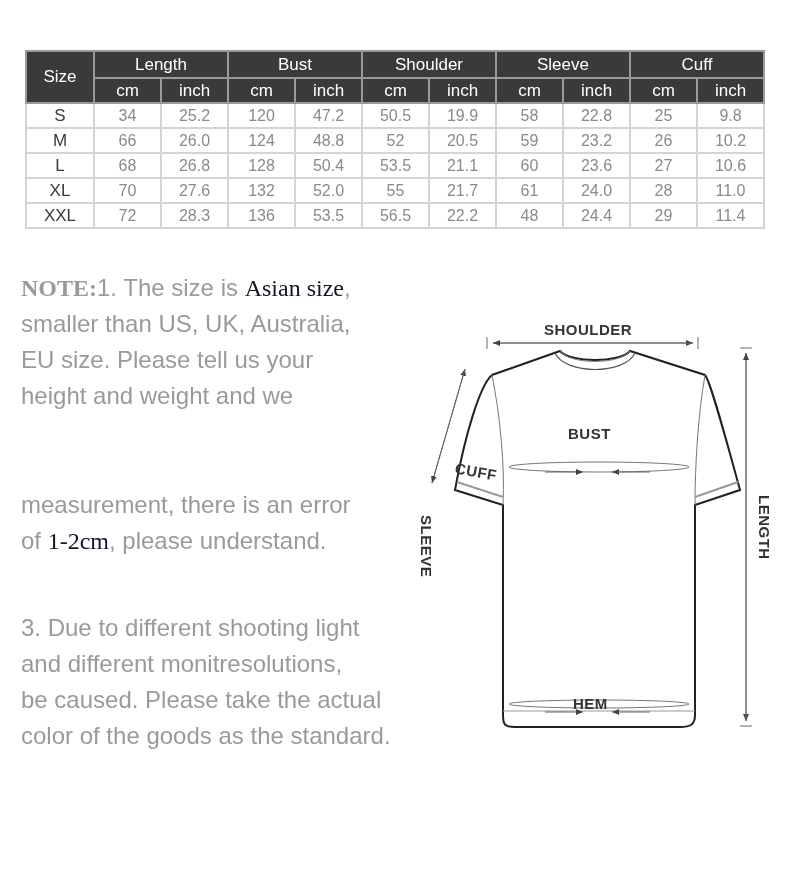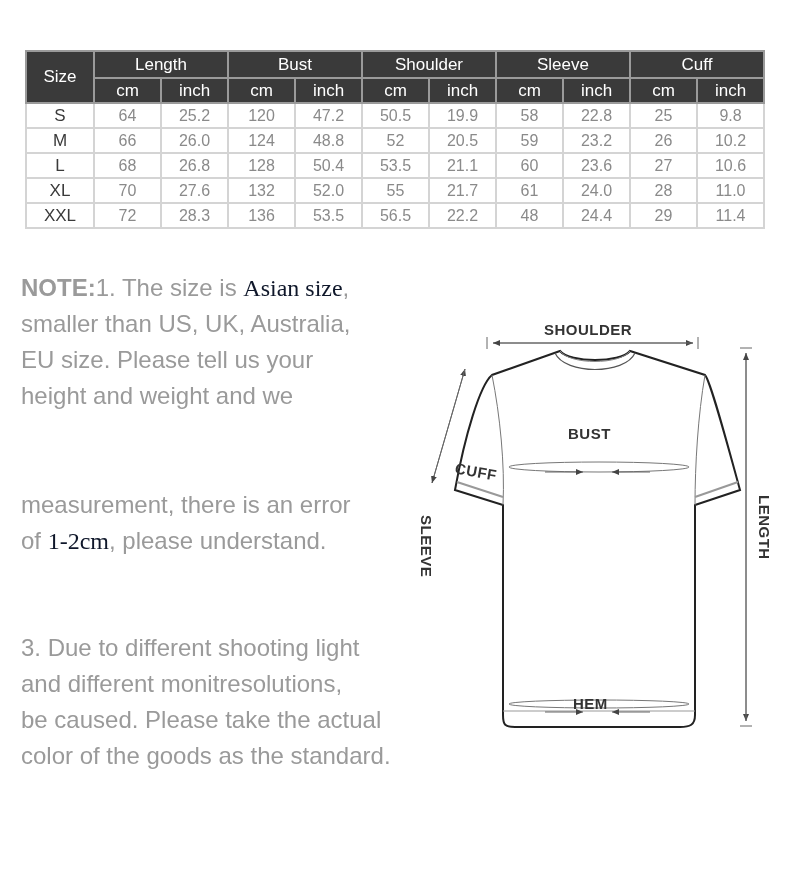--- a/index.html
+++ b/index.html
@@ -7,24 +7,24 @@
   #size-table { position:absolute; left:25px; top:50px; width:740px; border-collapse:collapse; table-layout:fixed; }
   #size-table th, #size-table td { border:2px solid #d4d4d4; text-align:center; padding:0; font-weight:normal; }
   #size-table thead th { background:#3a3a3a; color:#ffffff; border-color:#9a9a9a; }
   #size-table thead tr.r1 th { height:25px; font-size:17px; line-height:22px; }
   #size-table thead tr.r2 th { height:23px; font-size:17px; line-height:20px; }
   #size-table thead th.size-h { font-size:18px; }
   #size-table tbody td { height:23px; font-size:16px; color:#8a8a8a; line-height:22px; background:#fff; }
   #size-table tbody td.sz { color:#3a3a3a; font-size:17px; }
   .note { position:absolute; left:21px; width:430px; color:#9a9a9a; font-size:24px; line-height:36px; }
   .note .red { color:#0f172a;font-family:Liberation Serif, serif; }
-  .note .bold { font-weight:bold; }
+  .note .bold { font-weight:bold;font-family:Liberation Serif, serif; }
   #note1 { top:270px; }
   #note2 { top:487px; }
-  #note3 { top:630px; }
+  #note3 { top:610px; }
   #diagram { position:absolute; left:405px; top:315px; width:385px; height:450px; }
   .dlabel { position:absolute; font-weight:bold; font-size:15px; color:#333; letter-spacing:0.5px; font-family:"Liberation Sans", sans-serif; }
 </style>
 </head>
 <body>
 
 <table id="size-table">
   <colgroup>
     <col style="width:68px">
     <col>
@@ -56,21 +56,21 @@
       <th>inch</th>
       <th>cm</th>
       <th>inch</th>
       <th>cm</th>
       <th>inch</th>
     </tr>
   </thead>
   <tbody id="table-body">
       <tr>
         <td class="sz">S</td>
-        <td>64</td>
+        <td>34</td>
         <td>25.2</td>
         <td>120</td>
         <td>47.2</td>
         <td>50.5</td>
         <td>19.9</td>
         <td>58</td>
         <td>22.8</td>
         <td>25</td>
         <td>9.8</td>
       </tr>

